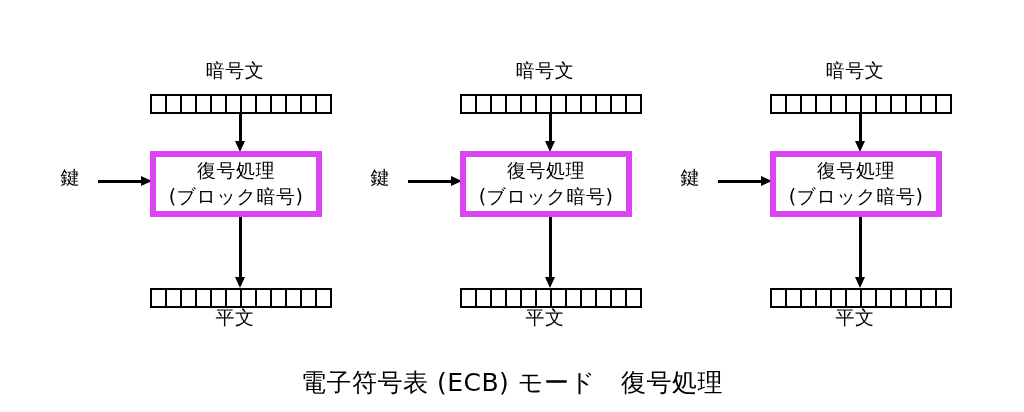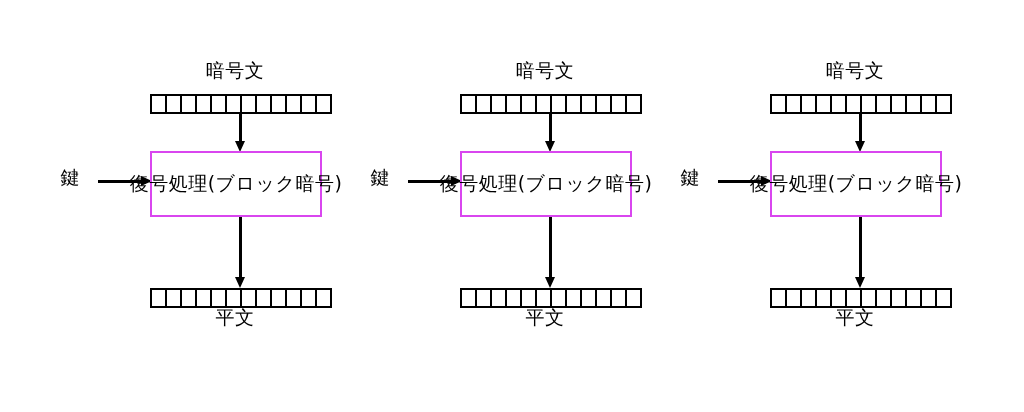--- a/index.html
+++ b/index.html
@@ -76,24 +76,24 @@
   .bar .cell:last-child { border-right: none; }
 
   
   .proc-box {
     position: absolute;
     left: 65px;
     top: 135px;
     width: 172px;
     height: 66px;
     box-sizing: border-box;
-    border: 2px solid #d946ef;
+    border: 6px solid #d946ef;
     background: #ffffff;
     display: flex;
-    flex-direction: row;
+    flex-direction: column;
     align-items: center;
     justify-content: center;
   }
   .proc-line {
     font-size: 19px;
     line-height: 1.35;
     white-space: nowrap;
     letter-spacing: 0.5px;
   }
 
@@ -341,14 +341,15 @@
       <div class="cell"></div>
       <div class="cell"></div>
       <div class="cell"></div>
       <div class="cell"></div>
       <div class="cell"></div>
     </div>
 
     <div class="lbl lbl-plain">平文</div>
   </div>
 
+  <div class="caption">電子符号表 (ECB) モード　復号処理</div>
 
 </div>
 
 </body></html>

